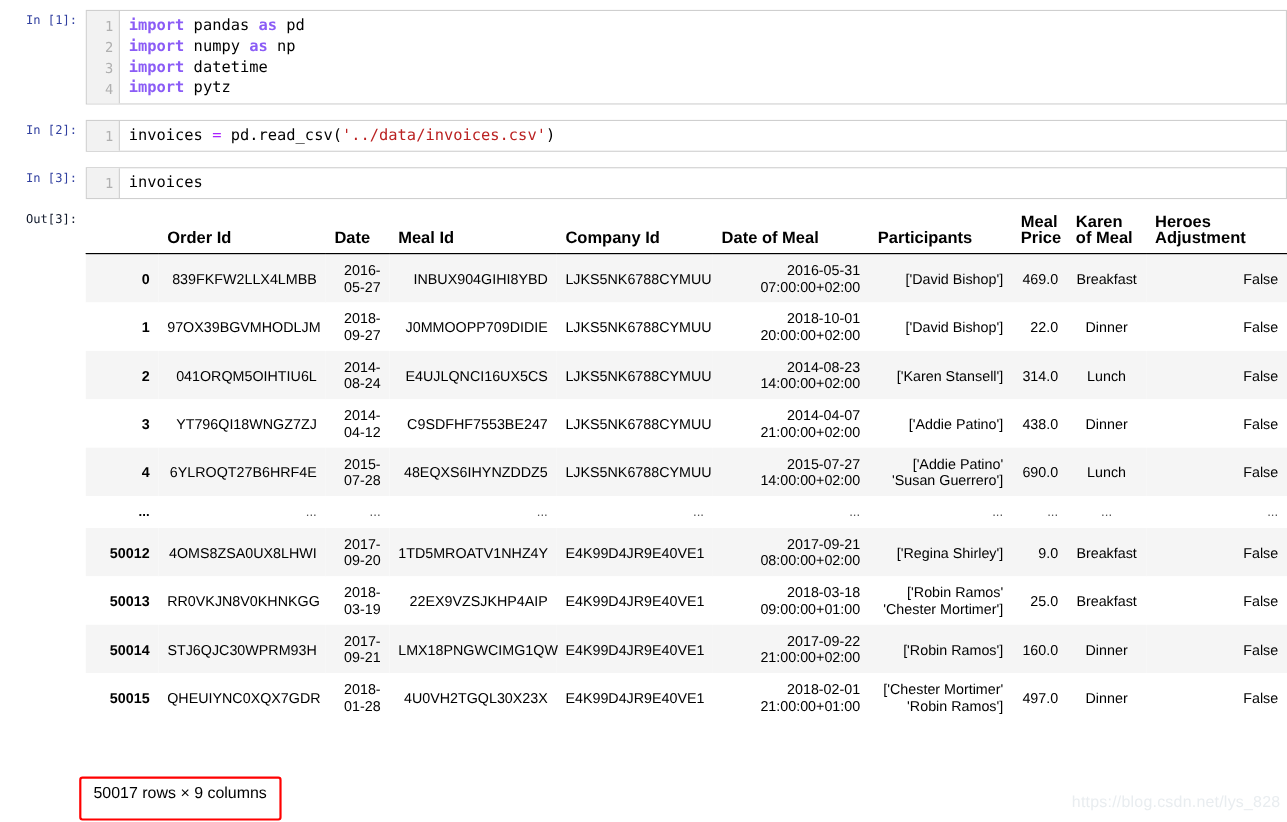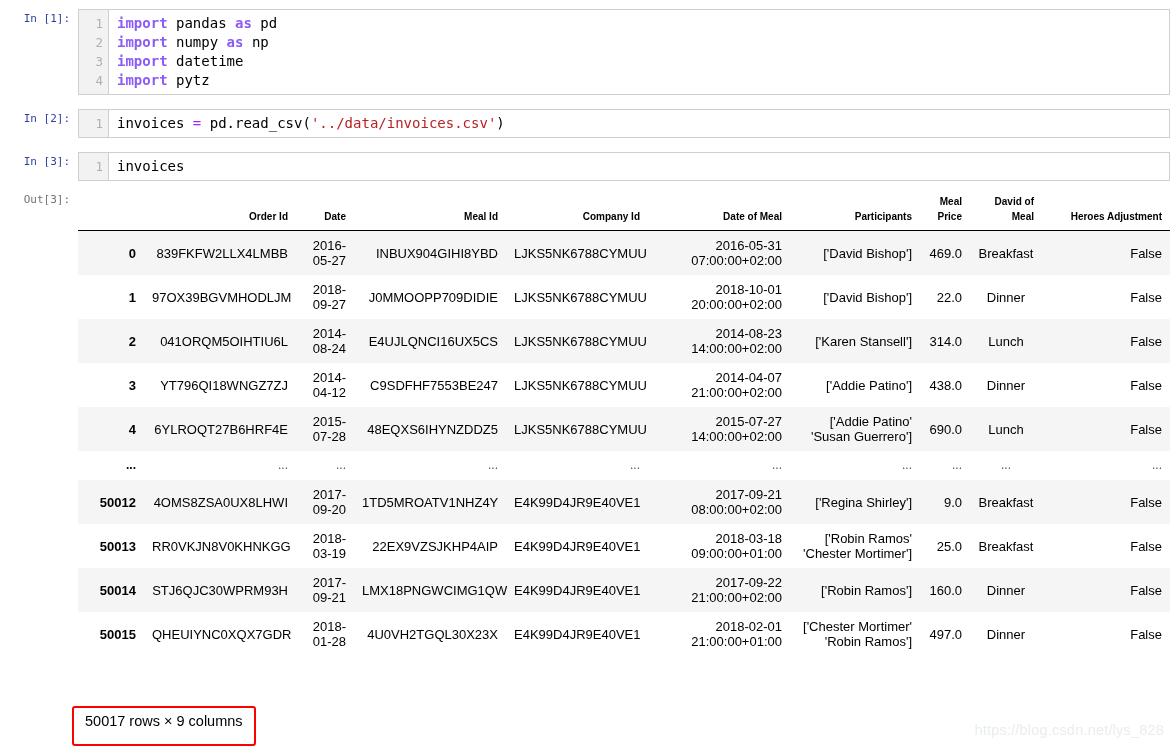--- a/index.html
+++ b/index.html
@@ -27,21 +27,21 @@
     text-align: right;
     padding-right: 8px;
     box-sizing: border-box;
     font-family: "DejaVu Sans Mono", monospace;
     font-size: 11px;
     color: #303F9F;
     white-space: pre;
     line-height: 19px;
   }
   .prompt.out {
-    color: #737373;
+    color: #0f172a;
   }
   .input-area {
     flex: 1 1 auto;
     border: 1px solid #cfcfcf;
     background: #ffffff;
     display: flex;
     min-height: 20px;
   }
   .linenos {
     background: #f2f2f2;
@@ -84,26 +84,26 @@
   }
   table.dataframe {
     border-collapse: collapse;
     font-size: 13px;
     color: #000000;
     width: 1092px;
     table-layout: fixed;
   }
   table.dataframe thead th {
     font-weight: bold;
-    text-align: right;
+    text-align: left;
     vertical-align: bottom;
     padding: 4px 8px 6px 8px;
     border-bottom: 1.6px solid #000000;
     line-height: 15px;
-    font-size: 10px;
+    font-size: 15px;
     white-space: normal;
   }
   table.dataframe tbody td,
   table.dataframe tbody th {
     padding: 7px 8px;
     line-height: 15px;
     vertical-align: middle;
     font-weight: normal;
     border: none;
   }
@@ -220,21 +220,21 @@
         <thead>
           <tr>
             <th class="num"></th>
             <th class="num">Order Id</th>
             <th class="num">Date</th>
             <th class="num">Meal Id</th>
             <th class="num">Company Id</th>
             <th class="num">Date of Meal</th>
             <th class="num">Participants</th>
             <th class="num">Meal Price</th>
-            <th class="num">David of Meal</th>
+            <th class="num">Karen of Meal</th>
             <th class="num">Heroes Adjustment</th>
           </tr>
         </thead>
         <tbody id="df-body">
             <tr>
               <th class="num">0</th>
               <td class="num pre-wrap">839FKFW2LLX4LMBB</td>
               <td class="num pre-wrap">2016-
 05-27</td>
               <td class="num pre-wrap">INBUX904GIHI8YBD</td>

